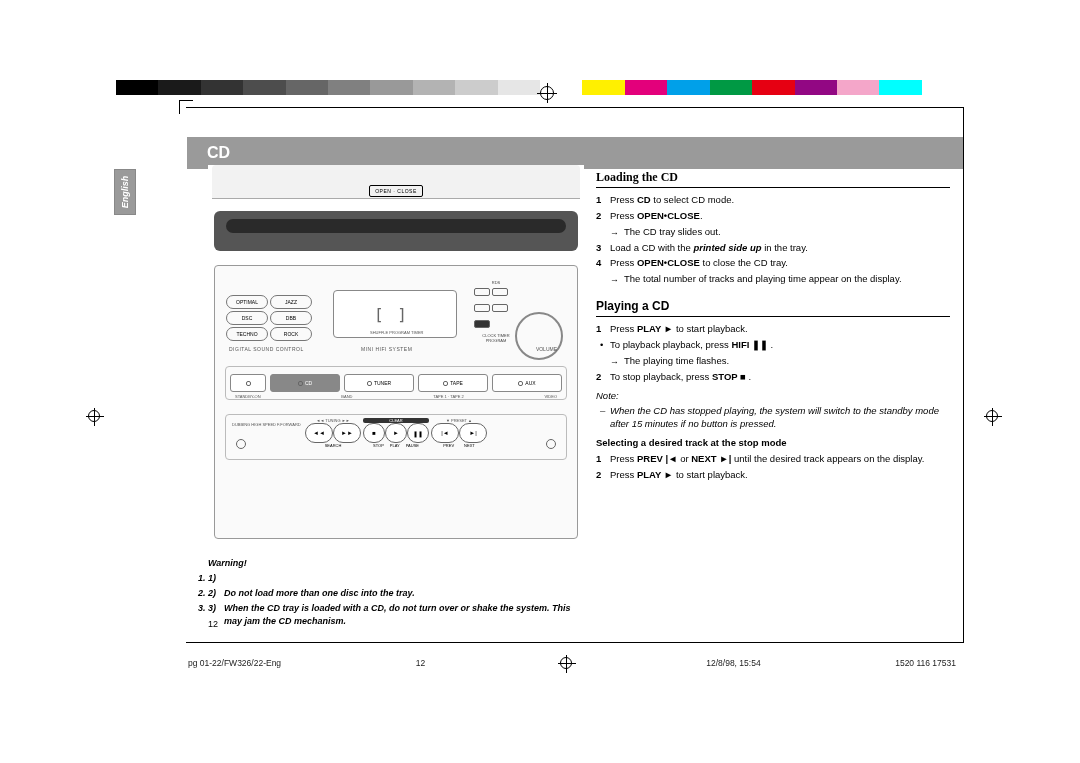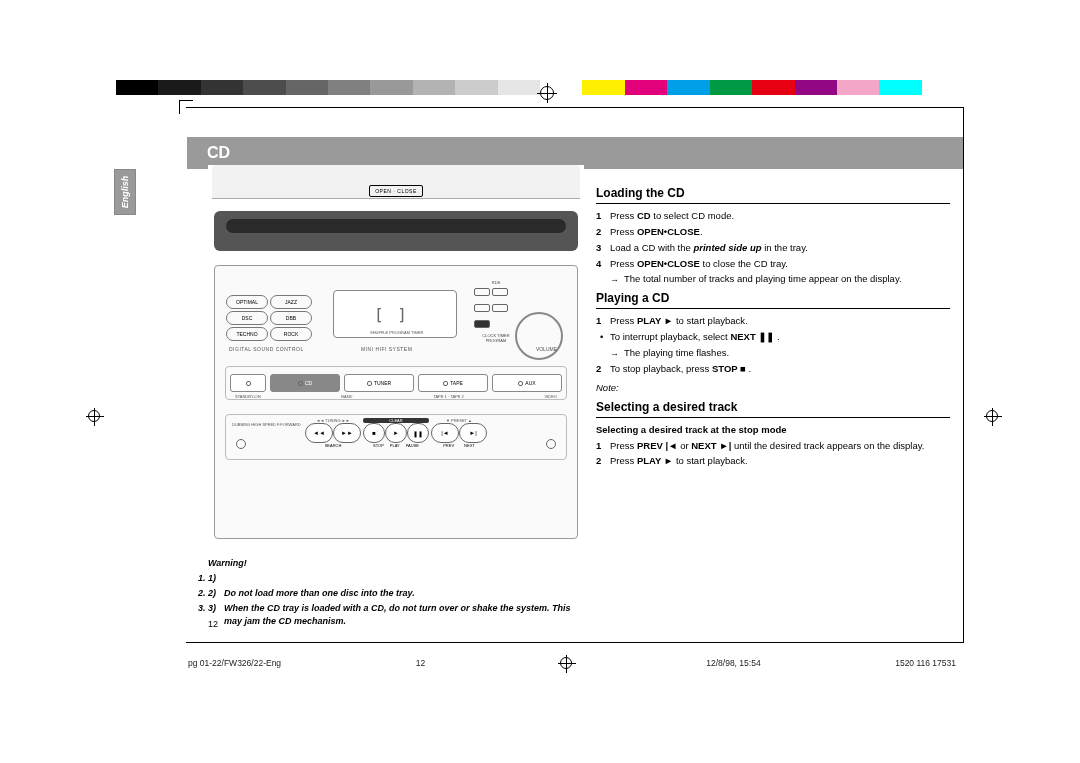--- a/index.html
+++ b/index.html
@@ -80,22 +80,22 @@
   .ctrl-left { position:absolute; top:6px; left:6px; font-size:4px; color:#555; line-height:7px;}
   .ctrl-center { position:absolute; top:4px; left:70px; right:70px; display:flex; gap:2px; height:28px; align-items:center; justify-content:center;}
   .ctrl-c-grp { display:flex; gap:0;}
   .ctrl-c-btn { width:28px; height:20px; border:1px solid #666; border-radius:10px; font-size:6px; display:flex; align-items:center; justify-content:center; background:#fff;}
   .ctrl-c-mid { width:22px;}
   .jack { position:absolute; width:10px; height:10px; border:1px solid #666; border-radius:50%;}
   .right-col {
     position:absolute; top:62px; left:480px; right:14px;
     font-size:9.5px; line-height:1.35;
   }
-  .right-col h2 { font-size:12px; font-weight:bold; border-bottom:1.5px solid #000; padding-bottom:2px; margin-bottom:6px; margin-top:4px;}
-  .right-col h2:first-child{margin-top:16px;}
+  .right-col h2 { font-size:12px; font-weight:bold; border-bottom:1.5px solid #000; padding-bottom:2px; margin-bottom:6px; margin-top:12px;}
+  .right-col h2:first-child{margin-top:0;font-family:Liberation Serif, serif;}
   .right-col ol { list-style:none; padding-left:0;}
   .right-col li { margin-bottom:3px; padding-left:14px; position:relative;}
   .right-col li .num { position:absolute; left:0; font-weight:bold;}
   .arrow-line { padding-left:28px; position:relative; margin-bottom:3px;}
   .arrow-line:before { content:"→"; position:absolute; left:14px; font-size:9px;}
   .bullet-line { padding-left:14px; position:relative; margin-bottom:3px;}
   .bullet-line:before { content:"•"; position:absolute; left:4px;}
   .note-head { font-style:italic; margin-top:6px; margin-bottom:3px;}
   .note-body { font-style:italic; padding-left:14px; position:relative;}
   .note-body:before{content:"–"; position:absolute; left:4px;}
@@ -265,38 +265,39 @@
       <li><span class="num">3)</span><span>When the CD tray is loaded with a CD, do not turn over or shake the system. This may jam the CD mechanism.</span></li>
     </ol>
   </div>
 
   <div class="right-col">
     <h2>Loading the CD</h2>
     <ol>
       <li><span class="num">1</span><span>Press </span><b>CD</b><span> to select CD mode.</span></li>
       <li><span class="num">2</span><span>Press </span><b>OPEN•CLOSE</b><span>.</span></li>
     </ol>
+    <div class="arrow-line">The CD tray slides out.</div>
     <ol>
       <li><span class="num">3</span><span>Load a CD with the </span><b><i>printed side up</i></b><span> in the tray.</span></li>
       <li><span class="num">4</span><span>Press </span><b>OPEN•CLOSE</b><span> to close the CD tray.</span></li>
     </ol>
     <div class="arrow-line">The total number of tracks and playing time appear on the display.</div>
 
     <h2>Playing a CD</h2>
     <ol>
       <li><span class="num">1</span><span>Press </span><b>PLAY ►</b><span> to start playback.</span></li>
     </ol>
-    <div class="bullet-line"><span>To interrupt playback, select </span><b>NEXT ❚❚</b><span> .</span></div>
+    <div class="bullet-line"><span>To playback playback, press </span><b>HIFI ❚❚</b><span> .</span></div>
     <div class="arrow-line">The playing time flashes.</div>
     <ol>
       <li><span class="num">2</span><span>To stop playback, press </span><b>STOP ■</b><span> .</span></li>
     </ol>
     <div class="note-head">Note:</div>
-
-    <h2>Selecting a desired track</h2>
+    <div class="note-body">When the CD has stopped playing, the system will switch to the standby mode after 15 minutes if no button is pressed.</div>
+
     <div class="sub-h">Selecting a desired track at the stop mode</div>
     <ol>
       <li><span class="num">1</span><span>Press </span><b>PREV |◄</b><span> or </span><b>NEXT ►|</b><span> until the desired track appears on the display.</span></li>
       <li><span class="num">2</span><span>Press </span><b>PLAY ►</b><span> to start playback.</span></li>
     </ol>
   </div>
 
   <div class="pagenum-left">12</div>
 
   <div class="footer">

